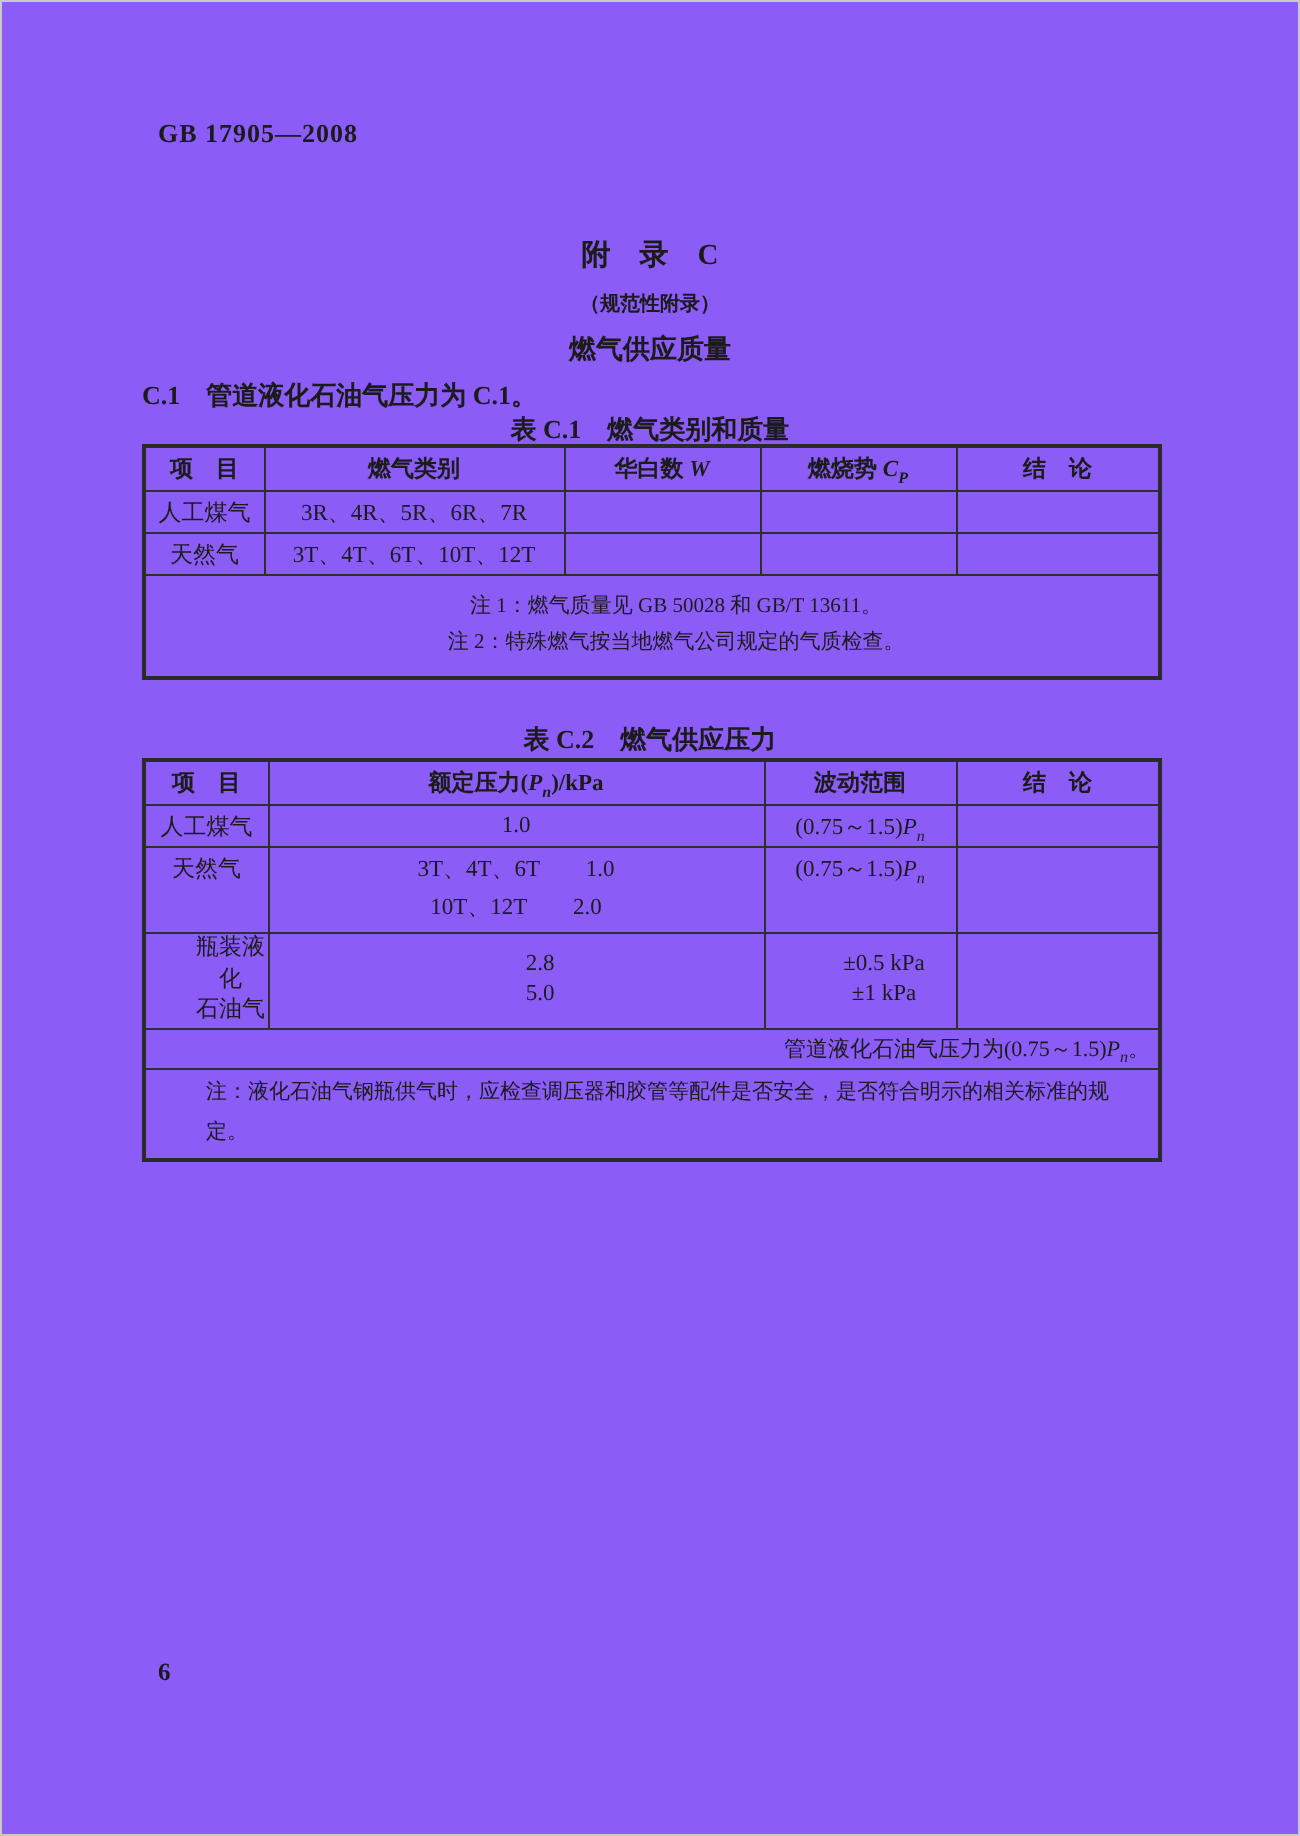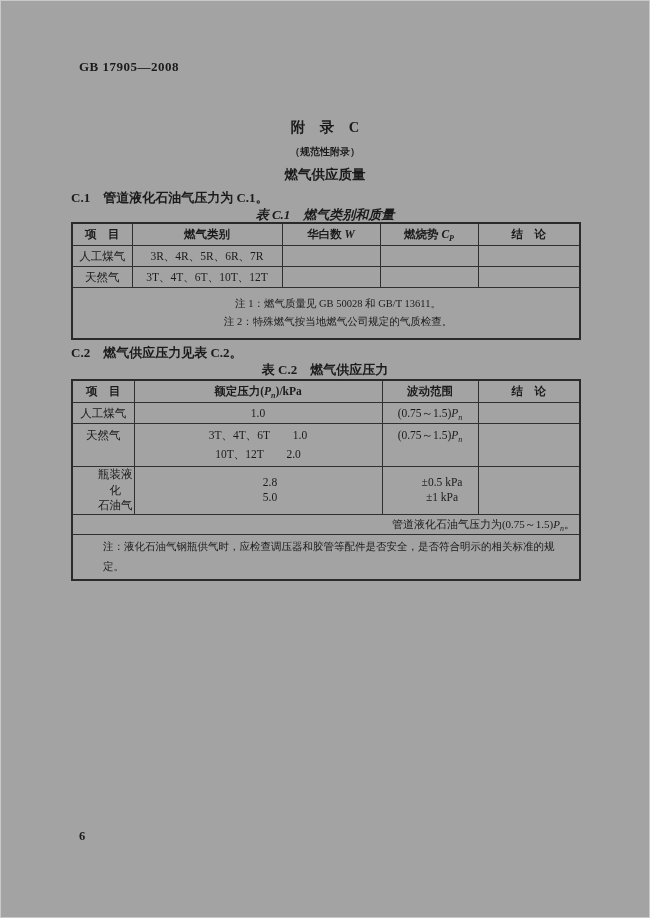--- a/index.html
+++ b/index.html
@@ -1,19 +1,19 @@
 <!DOCTYPE html>
 <html><head>
 <meta charset="utf-8">
 <style>
   html,body{margin:0;padding:0;background:#ffffff;}
   .page{
     position:relative;
     width:650px;height:918px;
-    background:#a3a3a3;
+    background:#8b5cf6;
     box-sizing:border-box;
     border:1px solid #c9c9c9;
     font-family:"Liberation Serif","DejaVu Serif",serif;
     color:#1b1b1b;
     overflow:hidden;
   }
   .std-num{
     position:absolute;left:78px;top:58px;
     font-size:13px;font-weight:bold;letter-spacing:.5px;
   }
@@ -27,21 +27,21 @@
   .sec-heading{
     position:absolute;left:70px;
     font-size:13px;font-weight:bold;white-space:nowrap;
   }
   .sec-c1{top:188px;}
   .sec-c2{top:343px;}
   .tbl-caption{
     position:absolute;left:0;right:0;
     text-align:center;font-size:13px;font-weight:bold;
   }
-  .cap-c1{top:205px;font-style:italic;}
+  .cap-c1{top:205px;}
   .cap-c2{top:360px;}
   table.std{
     position:absolute;left:70px;width:508px;
     border-collapse:collapse;table-layout:fixed;
     font-size:11.5px;
     border:2px solid #2a2a2a;
   }
   table.c1{top:221px;}
   table.c2{top:378px;}
   table.std th,table.std td{
@@ -133,21 +133,20 @@
     </tr>
     <tr>
       <td class="notes" colspan="5">
         <div>注 1：燃气质量见 GB 50028 和 GB/T 13611。</div>
         <div>注 2：特殊燃气按当地燃气公司规定的气质检查。</div>
       </td>
     </tr>
   </tbody>
     </table>
 
-  <div class="sec-heading sec-c2">C.2　燃气供应压力见表 C.2。</div>
 
   <div class="tbl-caption cap-c2">表 C.2　燃气供应压力</div>
 
   <table class="std c2">
     <colgroup>
       <col style="width:62px">
         <col style="width:248px">
         <col style="width:96px">
         <col style="width:102px">
     </colgroup>

